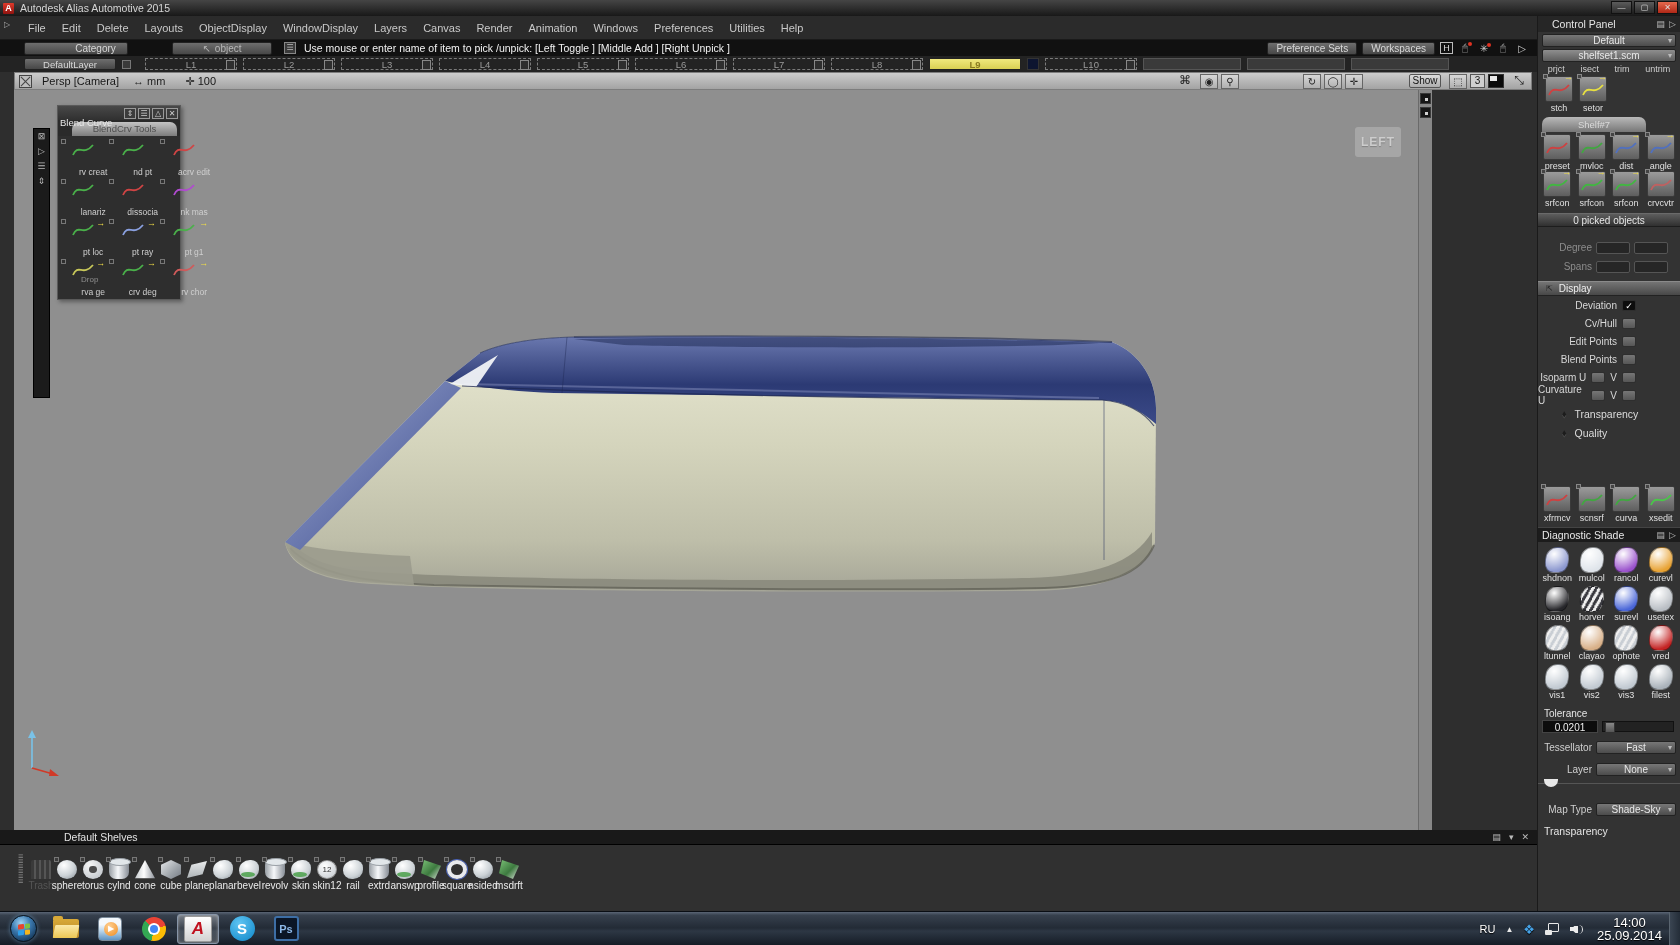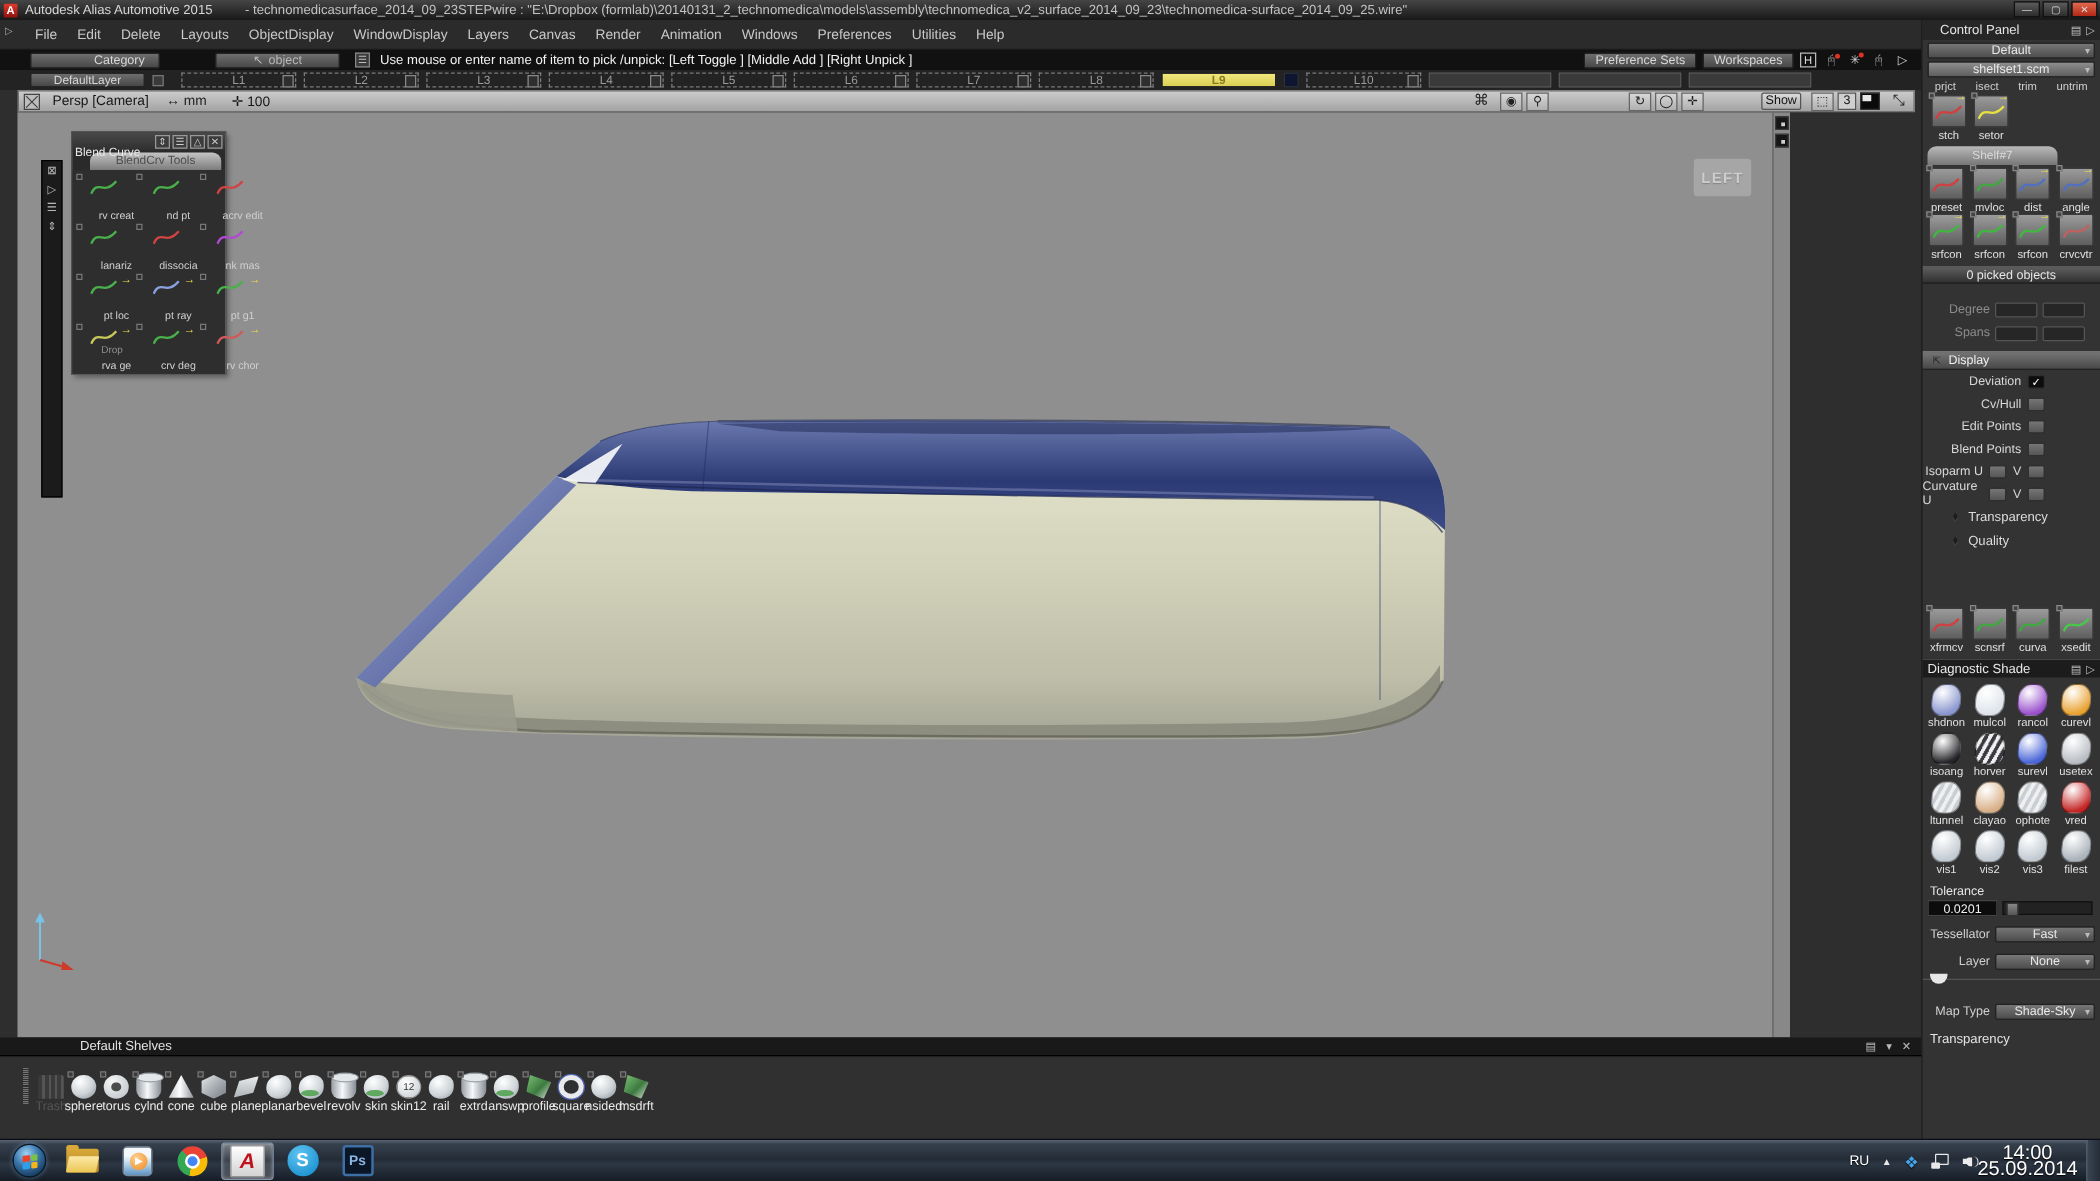--- a/index.html
+++ b/index.html
@@ -235,33 +235,32 @@
   .tray .dbx{color:#46a3e8;font-size:13px;text-shadow:0 1px 1px #000;}
   .net-ico{position:relative;width:15px;height:12px;}
   .net-ico::before{content:"";position:absolute;left:3px;top:0;width:9px;height:7px;border:1.5px solid #e8e8e8;border-radius:1px;}
   .net-ico::after{content:"";position:absolute;left:0;bottom:0;width:7px;height:5px;background:#e8e8e8;border-radius:1px;}
   .spk{position:relative;width:14px;height:13px;}
   .spk::before{content:"";position:absolute;left:0;top:3px;width:8px;height:7px;background:#ececec;
     clip-path:polygon(0 20%,40% 20%,100% -40%,100% 140%,40% 80%,0 80%);}
   .spk::after{content:"";position:absolute;right:1px;top:2px;width:7px;height:9px;border:1.5px solid #ececec;
     border-left:none;border-top:none;border-bottom:none;border-radius:0 7px 7px 0;}
   .clock{position:absolute;right:18px;top:2px;height:30px;display:flex;flex-direction:column;align-items:center;
-    justify-content:center;color:#fff;font-size:16px;line-height:13px;text-shadow:0 1px 1px #000;}
+    justify-content:center;color:#fff;font-size:13px;line-height:13px;text-shadow:0 1px 1px #000;}
   .show-desktop{position:absolute;right:0;top:0;width:11px;height:34px;background:linear-gradient(90deg,#38424e,#57masked);
     background:linear-gradient(90deg,#3a4552,#242d38);border-left:1px solid #5a6570;}
 </style>
 </head>
 <body>
 
 <div class="screen">
 
   <div class="titlebar">
     <div class="app-logo">A</div>
     <span class="tb-app">Autodesk Alias Automotive 2015</span>
-    <span class="tb-doc">- technomedicasurface_2014_09_23STEPwire : "E:\Dropbox (formlab)\20140131_2_technomedica\models\assembly\technomedica_v2_surface_2014_09_23\technomedica-surface_2014_09_25.wire"</span>
     <div class="win-btns">
       <span class="win-btn">—</span>
       <span class="win-btn">▢</span>
       <span class="win-btn close">✕</span>
     </div>
   </div>
 
   <div class="menubar" id="menus">
       <div class="menu-item">File</div>
       <div class="menu-item">Edit</div>

